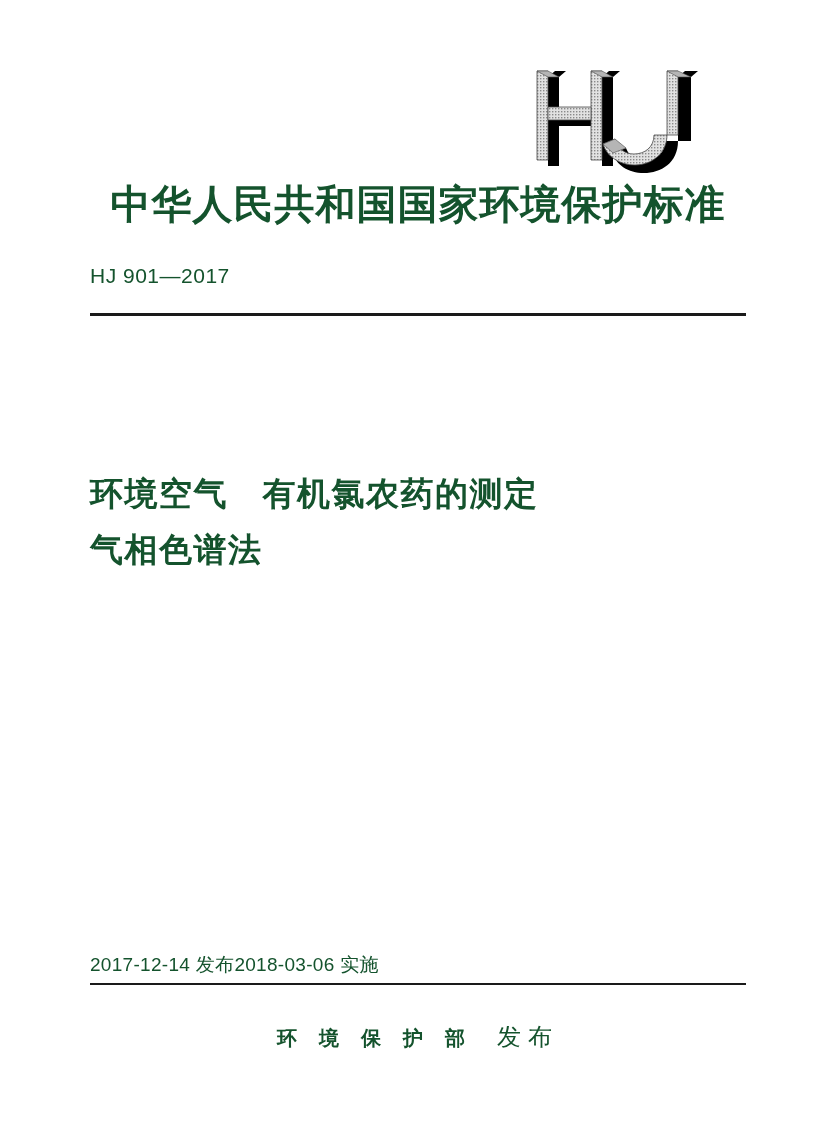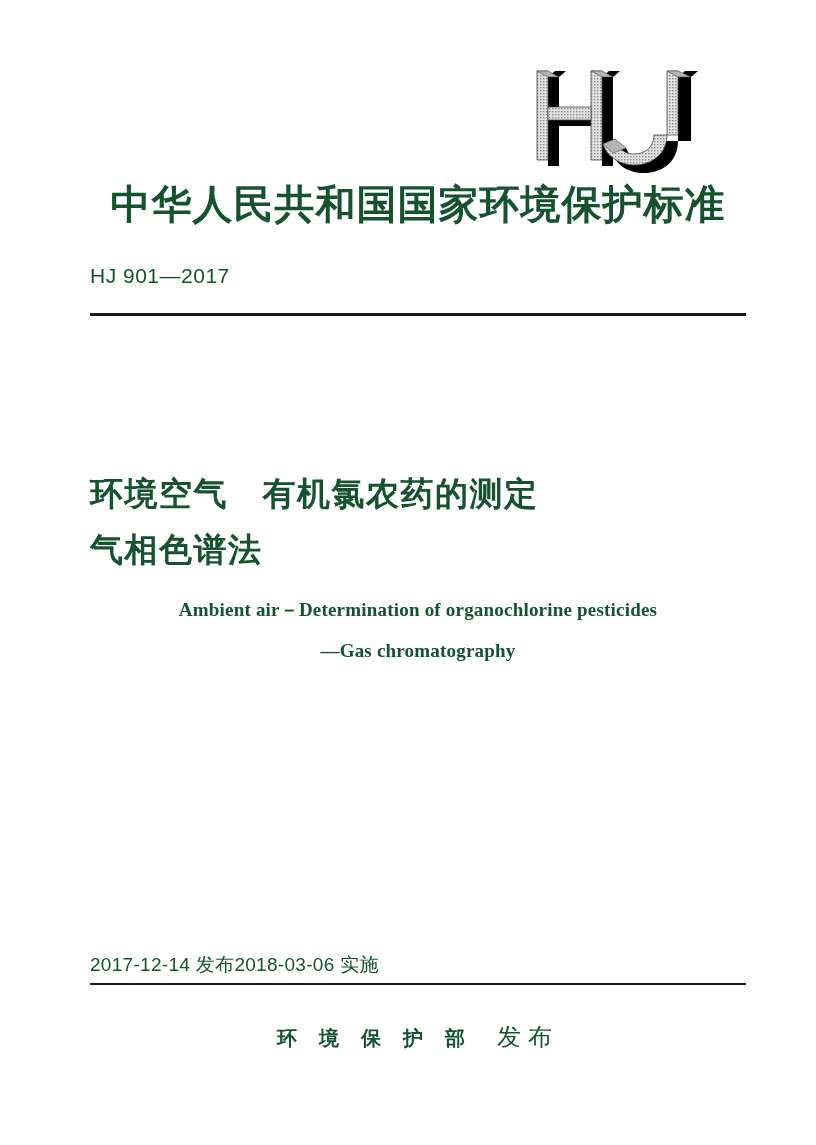--- a/index.html
+++ b/index.html
@@ -198,24 +198,20 @@
 
   <div class="col std-no">HJ 901—2017</div>
 
   <div class="rule-top"></div>
 
   <div class="col doc-title">
     <span class="ln">环境空气　有机氯农药的测定</span>
     <span class="ln">气相色谱法</span>
   </div>
 
-  <div class="col doc-subtitle">
-    <span class="ln">Ambient air－Determination of organochlorine pesticides</span>
-    <span class="ln">—Gas chromatography</span>
-  </div>
 
   <div class="col dates">
     <span>2017-12-14 发布</span>
     <span>2018-03-06 实施</span>
   </div>
 
   <div class="rule-bottom"></div>
 
   <div class="col publisher">
     <span class="org">环境保护部</span><span class="verb">发布</span>

